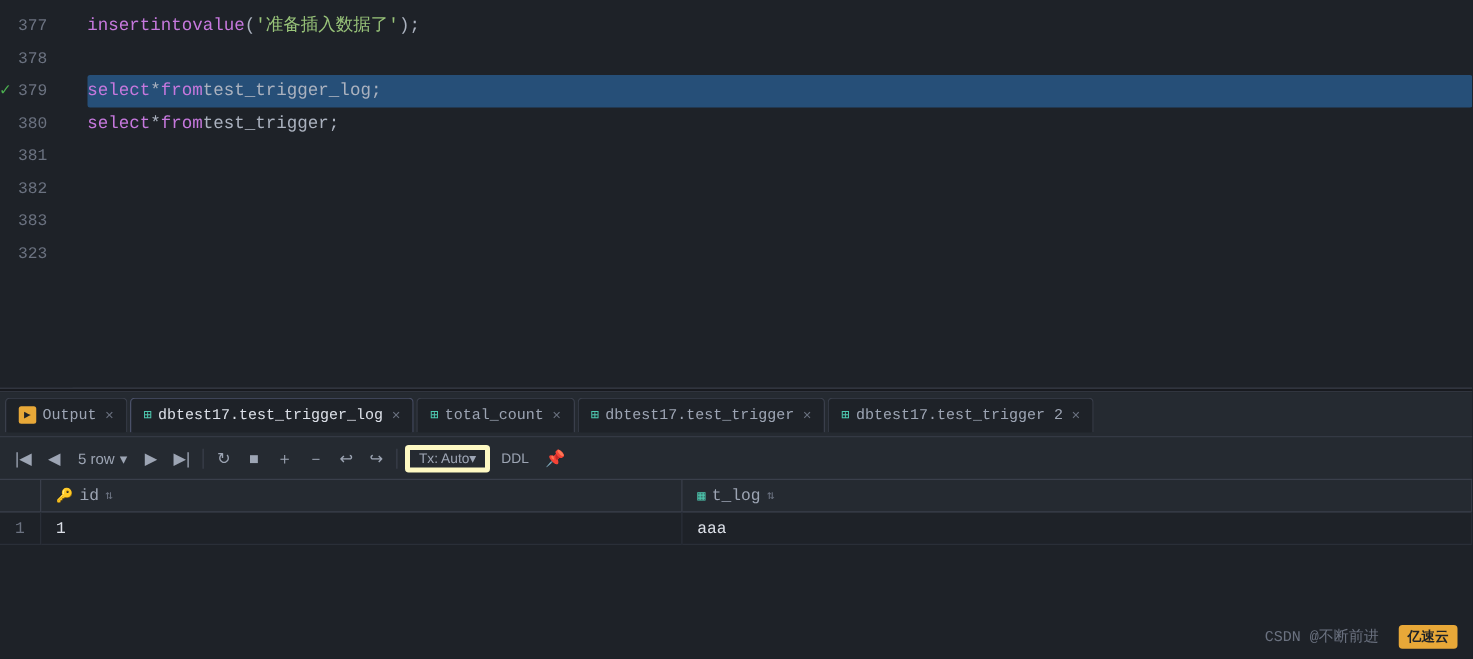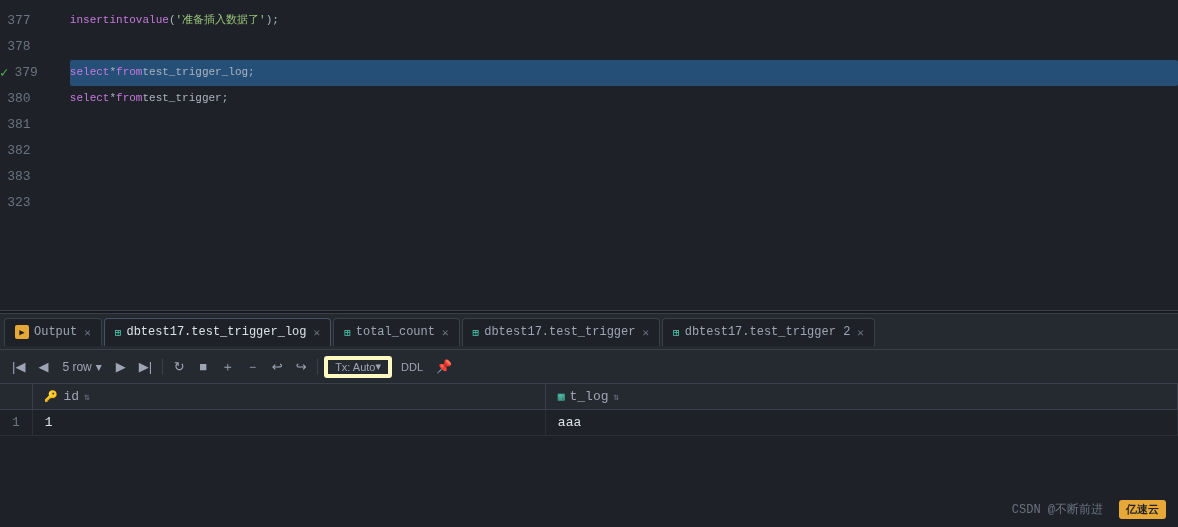--- a/index.html
+++ b/index.html
@@ -28,35 +28,35 @@
       min-width: 52px;
       text-align: right;
       padding-right: 12px;
       user-select: none;
       border-right: none;
     }
 
     .line-numbers .line-num {
       display: flex;
       align-items: center;
-      justify-content: center;
+      justify-content: flex-end;
       gap: 6px;
       height: 26px;
       padding-right: 8px;
     }
 
     .line-numbers .line-num .checkmark {
       color: #4caf50;
       font-size: 14px;
     }
 
     .code-content {
       flex: 1;
       padding: 8px 0 8px 12px;
-      font-size: 11px;
+      font-size: 14px;
       line-height: 1.6;
       color: #abb2bf;
       overflow-x: auto;
     }
 
     .code-line {
       height: 26px;
       display: flex;
       align-items: center;
       white-space: nowrap;

